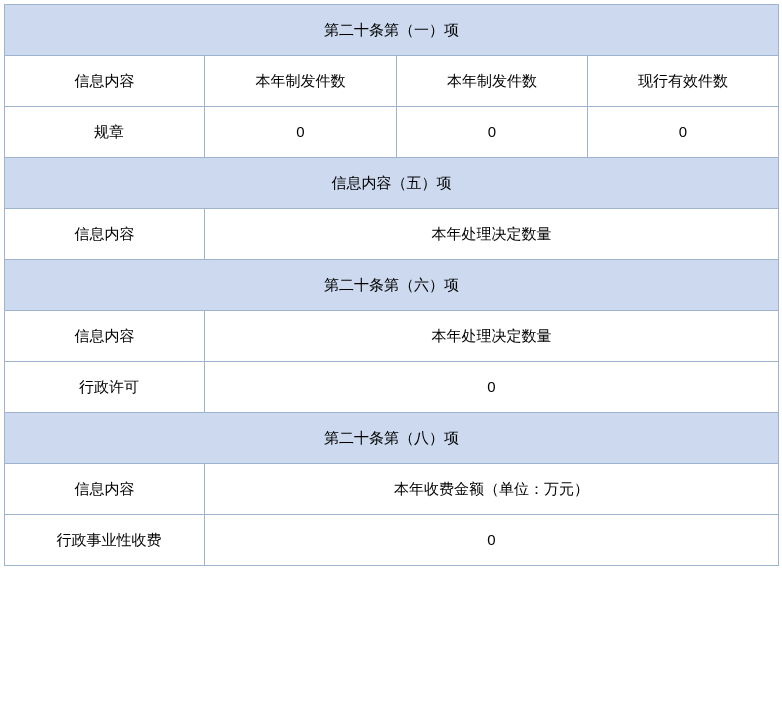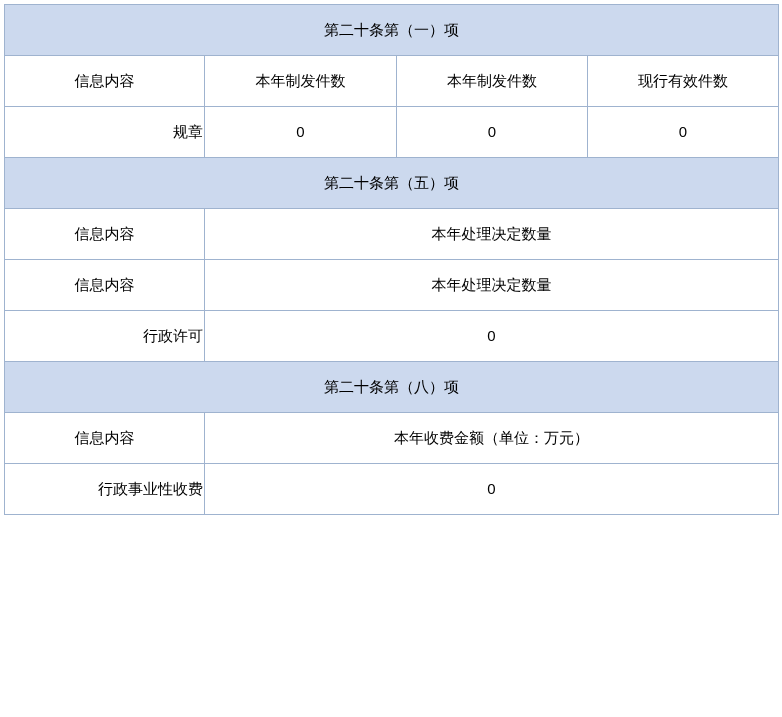--- a/index.html
+++ b/index.html
@@ -35,21 +35,21 @@
     background: #ccd9ee;
     text-align: center;
     font-size: 15.5px;
     height: 44px;
   }
   td.hdr {
     text-align: center;
     height: 50px;
   }
   td.label {
-    text-align: right;
+    text-align: center;
     padding-left: 10px;
   }
   td.value {
     text-align: center;
   }
   col.c-label { width: 200px; }
   col.c-a { width: 192px; }
   col.c-b { width: 191px; }
   col.c-c { width: 191px; }
 </style>
@@ -76,27 +76,30 @@
         <td class="hdr">现行有效件数</td>
       </tr>
       <tr>
         <td class="label">规章</td>
         <td class="value">0</td>
         <td class="value">0</td>
         <td class="value">0</td>
       </tr>
 
       <tr>
-        <td class="section" colspan="4">第二十条第（五）项</td>
+        <td class="section" colspan="4">信息内容（五）项</td>
       </tr>
       <tr>
         <td class="hdr">信息内容</td>
         <td class="hdr" colspan="3">本年处理决定数量</td>
       </tr>
 
+      <tr>
+        <td class="section" colspan="4">第二十条第（六）项</td>
+      </tr>
       <tr>
         <td class="hdr">信息内容</td>
         <td class="hdr" colspan="3">本年处理决定数量</td>
       </tr>
       <tr>
         <td class="label">行政许可</td>
         <td class="value" colspan="3">0</td>
       </tr>
 
       <tr>

